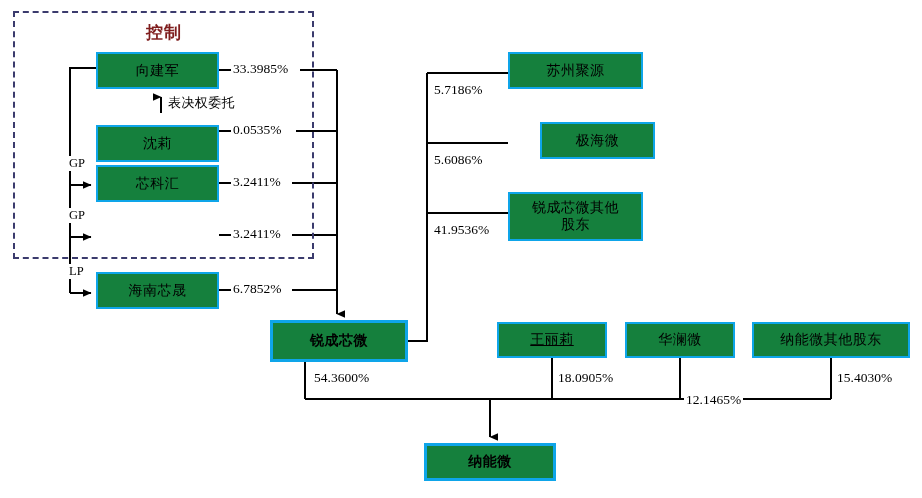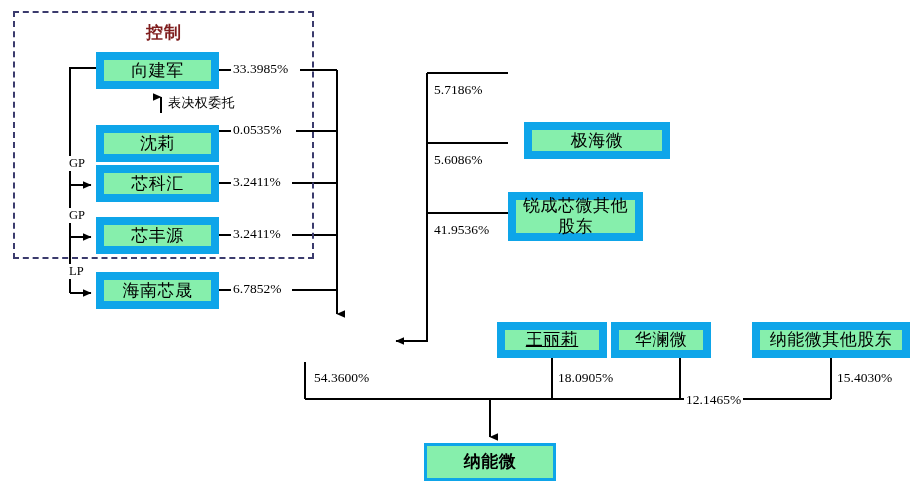--- a/index.html
+++ b/index.html
@@ -21,29 +21,29 @@
     position: absolute;
     left: 0;
     top: 0;
     width: 922px;
     height: 498px;
     pointer-events: none;
   }
   .node {
     position: absolute;
     box-sizing: border-box;
-    background: #86efac;
-    border: 8px solid #0ea5e9;
+    background: #15803d;
+    border: 2px solid #0ea5e9;
     display: flex;
     align-items: center;
     justify-content: center;
     text-align: center;
     color: #000000;
     font-family: "Liberation Serif", "DejaVu Serif", serif;
-    font-size: 17px;
+    font-size: 14px;
     line-height: 1.12;
     letter-spacing: 0.5px;
     z-index: 3;
   }
   .node.strong {
     border-width: 3px;
     font-weight: bold;
   }
   .node.two-line {
     line-height: 1.18;
@@ -154,54 +154,55 @@
       <path d="M490,399 L490,437" marker-end="url(#arrowD)"></path>
     </g>
   </svg>
 
   <div class="node" style="left:96px; top:52px; width:123px; height:37px;">向建军</div>
 
   <div class="node" style="left:96px; top:113px; width:123px; height:37px;margin-top:12px;">沈莉</div>
 
   <div class="node" style="left:96px; top:165px; width:123px; height:37px;">芯科汇</div>
 
-  <div class="node" style="left:96px; top:217px; width:123px; height:37px;">芯丰源</div>
 
   <div class="node" style="left:96px; top:272px; width:123px; height:37px;">海南芯晟</div>
 
   <div class="label tag" style="left:69px; top:156px;">GP</div>
   <div class="label tag" style="left:69px; top:208px;">GP</div>
   <div class="label tag" style="left:69px; top:264px;">LP</div>
 
   <div class="label cn-small" style="left:168px; top:94px;">表决权委托</div>
 
   <div class="label pct" style="left:231px; top:61px;">33.3985%</div>
   <div class="label pct" style="left:231px; top:122px;">0.0535%</div>
   <div class="label pct" style="left:231px; top:174px;">3.2411%</div>
   <div class="label pct" style="left:231px; top:226px;">3.2411%</div>
   <div class="label pct" style="left:231px; top:281px;">6.7852%</div>
 
-
-  <div class="node" style="left:524px; top:122px; width:146px; height:37px;">极海微</div>
+  <div class="node" style="left:508px; top:52px; width:135px; height:37px;">苏州聚源</div>
+
+  <div class="node" style="left:540px; top:122px; width:115px; height:37px;">极海微</div>
 
   <div class="node two-line" style="left:508px; top:192px; width:135px; height:49px; flex-direction:column;">
     <span>锐成芯微其他</span>
     <span>股东</span>
   </div>
 
   <div class="label pct" style="left:432px; top:82px;">5.7186%</div>
   <div class="label pct" style="left:432px; top:152px;">5.6086%</div>
   <div class="label pct" style="left:432px; top:222px;">41.9536%</div>
 
+  <div class="node strong" style="left:270px; top:320px; width:138px; height:42px;">锐成芯微</div>
 
   <div class="label pct" style="left:312px; top:370px;">54.3600%</div>
 
   <div class="node" style="left:497px; top:322px; width:110px; height:36px;text-decoration:underline;">王丽莉</div>
 
-  <div class="node" style="left:611px; top:322px; width:100px; height:36px;">华澜微</div>
+  <div class="node" style="left:625px; top:322px; width:110px; height:36px;">华澜微</div>
 
   <div class="node" style="left:752px; top:322px; width:158px; height:36px;">纳能微其他股东</div>
 
   <div class="label pct" style="left:556px; top:370px;">18.0905%</div>
   <div class="label pct" style="left:684px; top:392px;text-align:right;">12.1465%</div>
   <div class="label pct" style="left:835px; top:370px;">15.4030%</div>
 
   <div class="node strong" style="left:424px; top:443px; width:132px; height:38px;">纳能微</div>
 
 </div>

